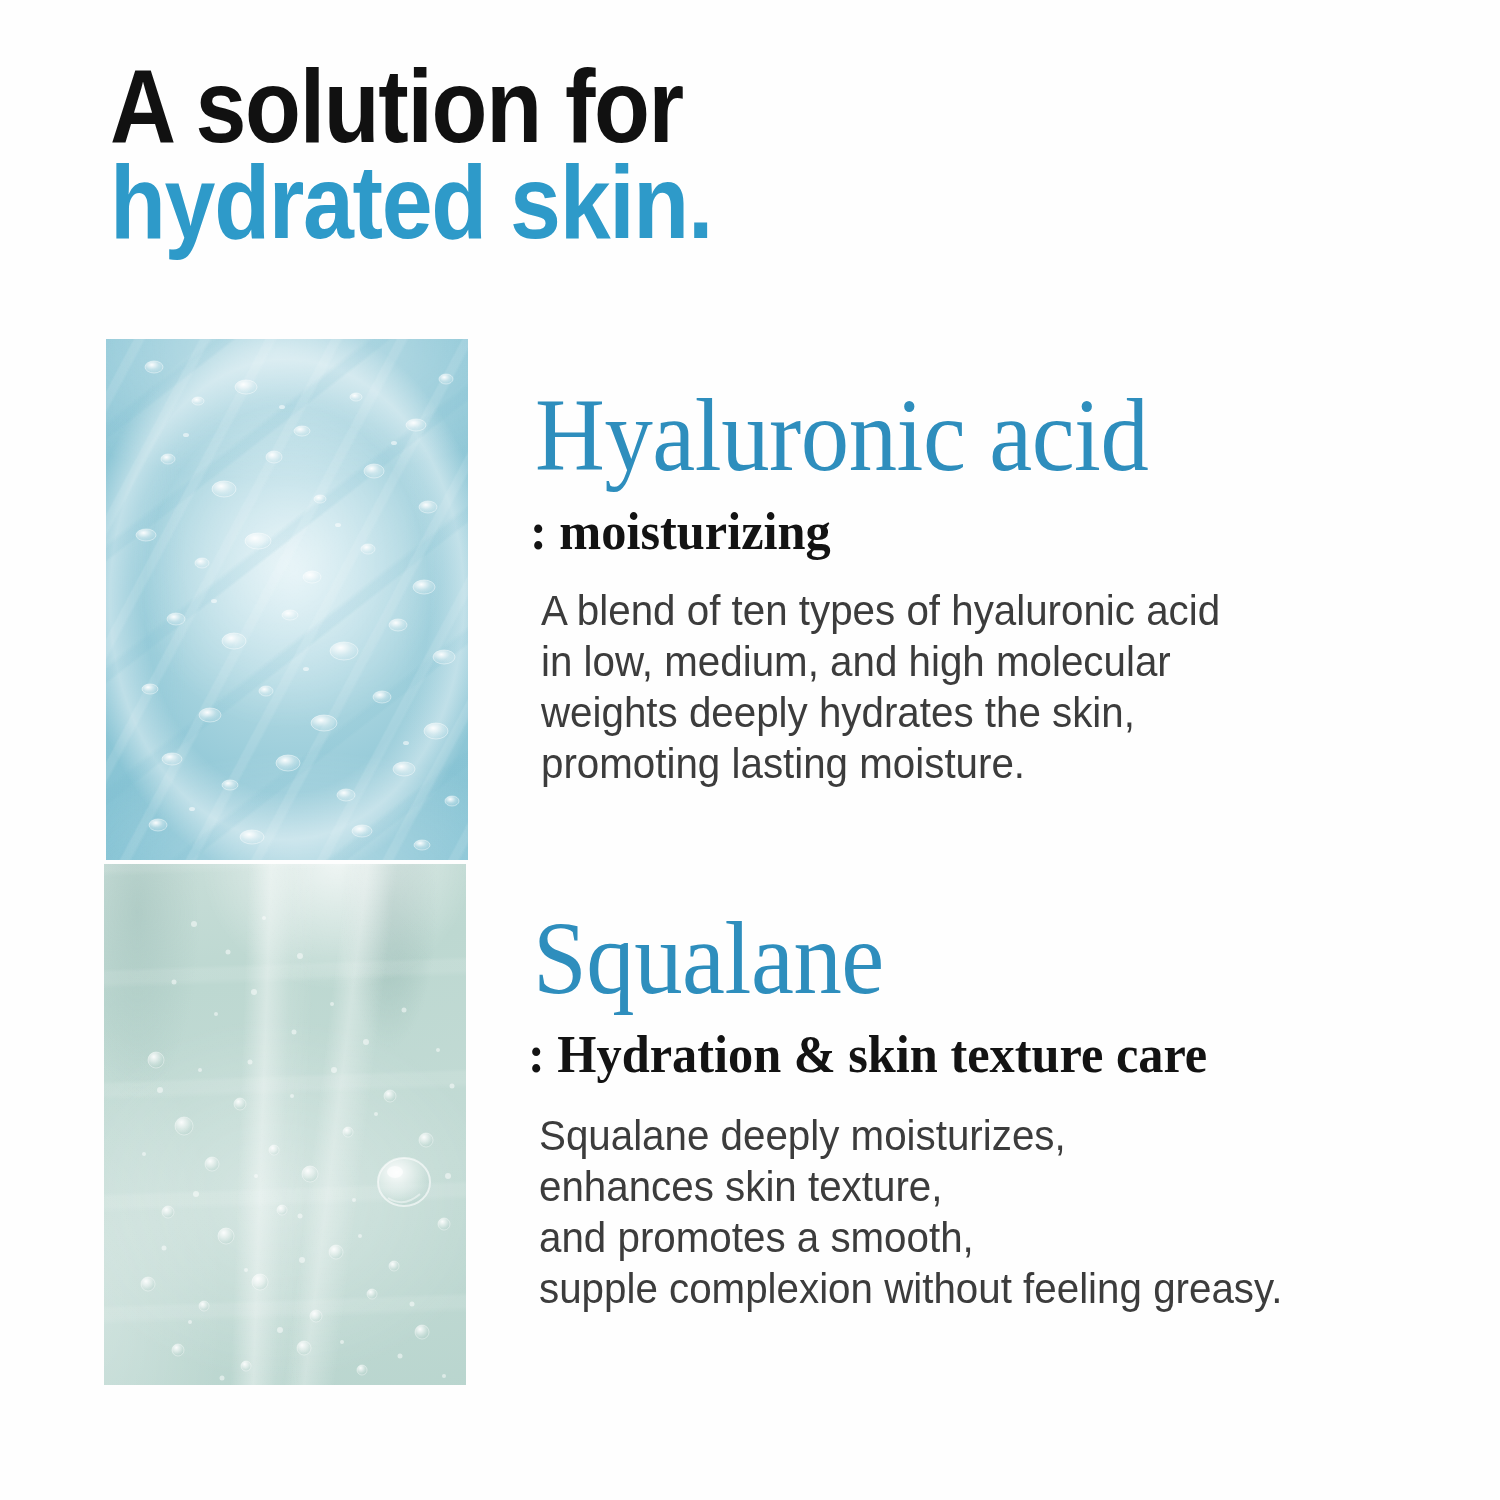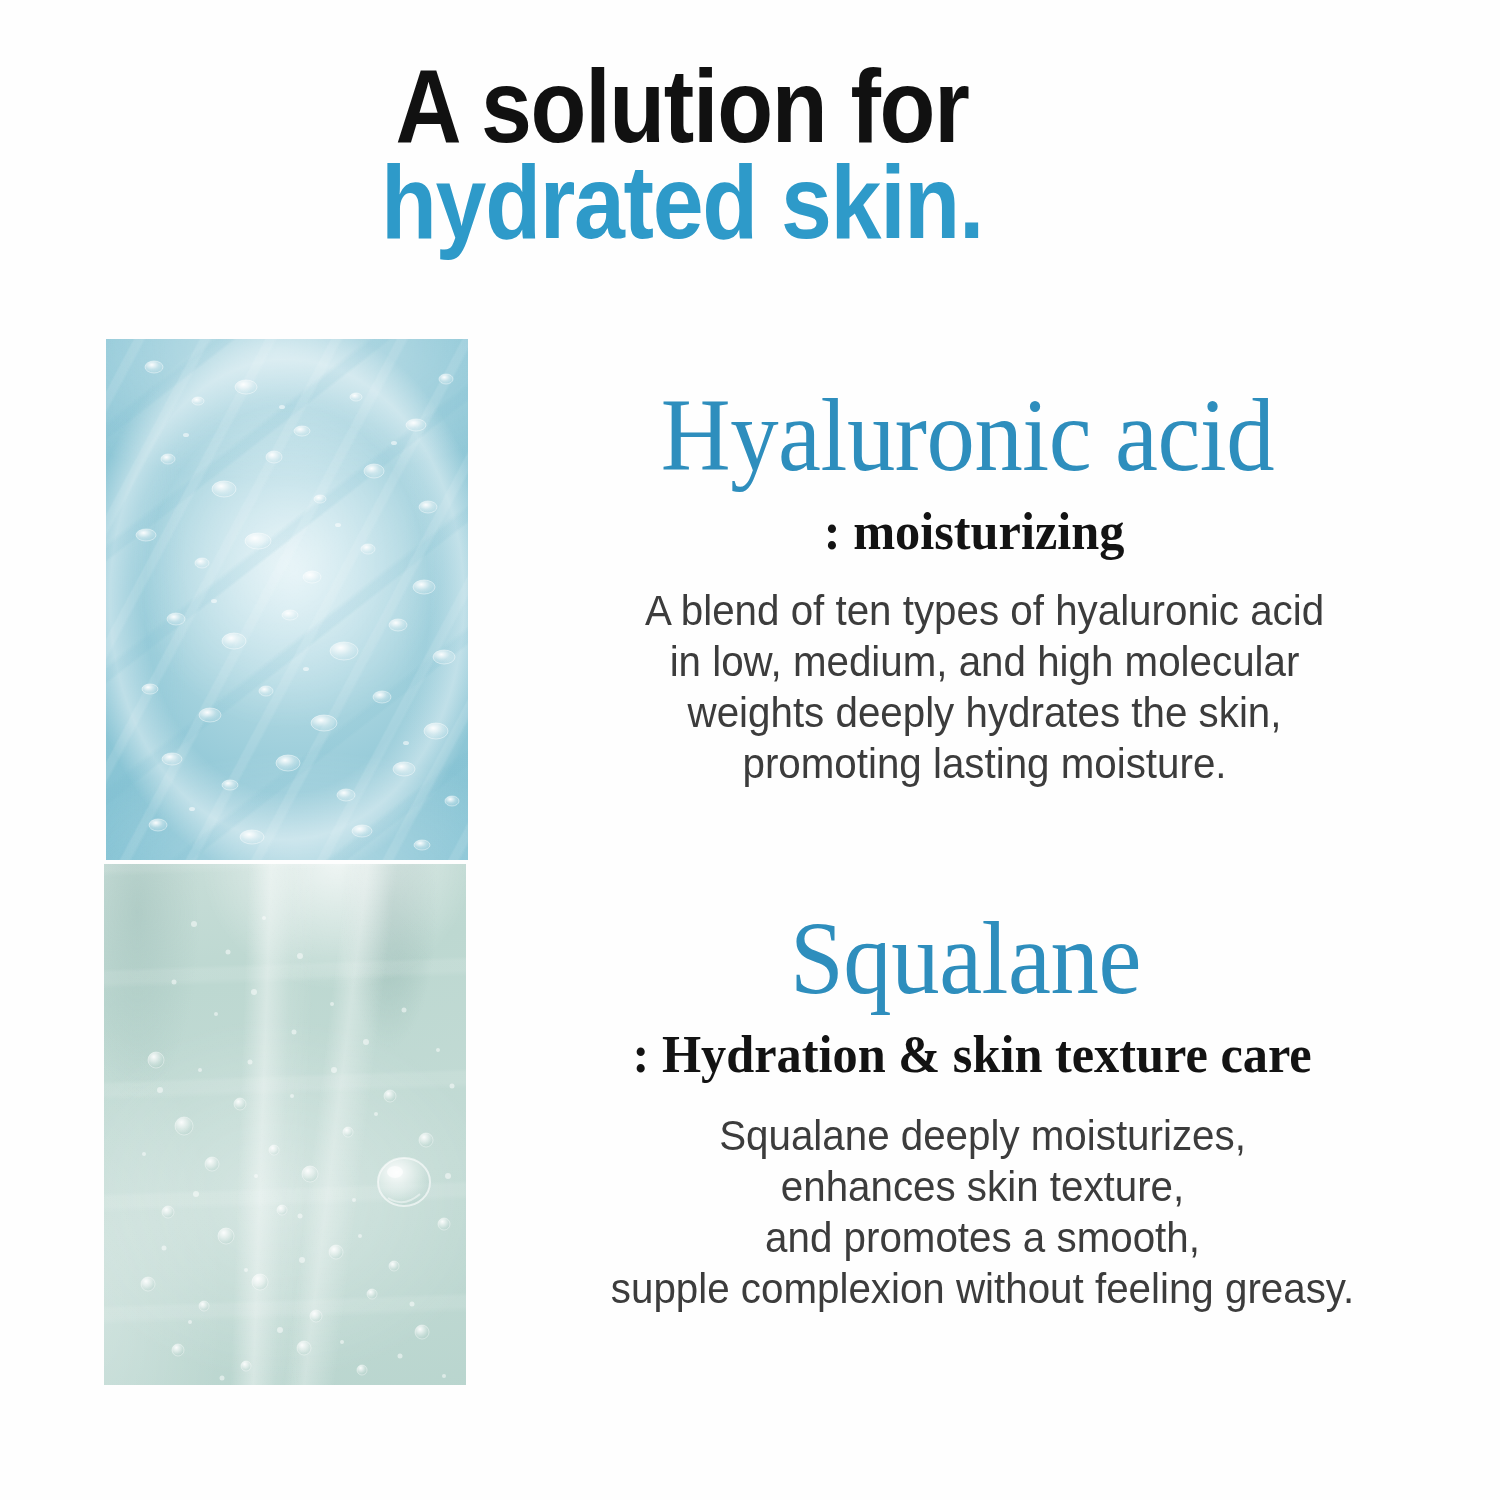--- a/index.html
+++ b/index.html
@@ -8,21 +8,20 @@
     width:1500px; height:1500px;
     background:#ffffff;
     font-family:"Liberation Sans", sans-serif;
     overflow:hidden;
   }
 
   #page {
     position:relative;
     width:1500px; height:1500px;
     background:#fefefe;
-    text-align:center;
   }
 
   
   .headline {
     position:absolute;
     left:110px; top:58px;
     width:1300px;
   }
   .headline-line {
     font-family:"Liberation Sans Narrow","Liberation Sans", sans-serif;

